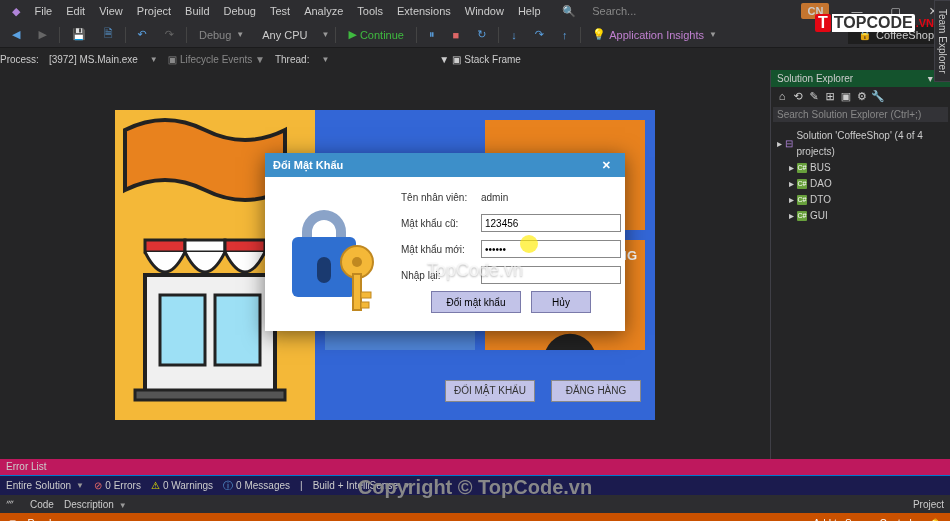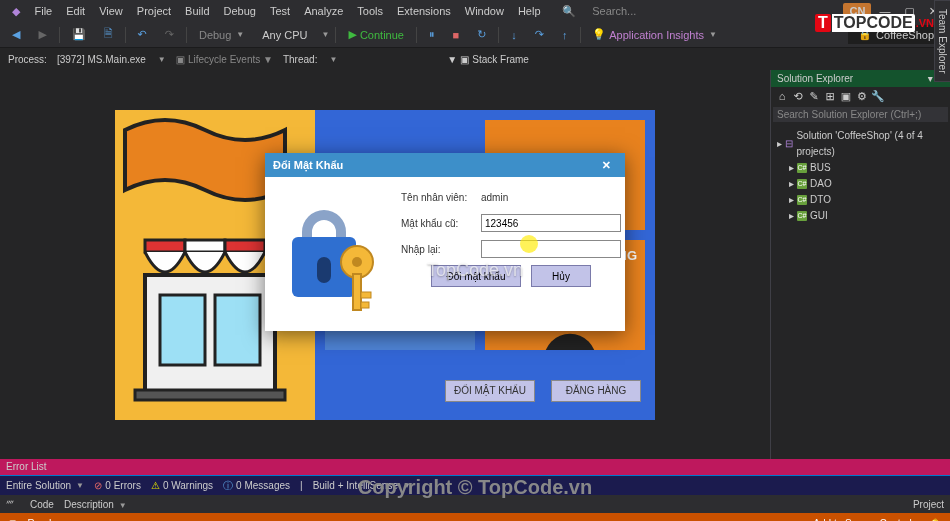--- a/index.html
+++ b/index.html
@@ -1,27 +1,27 @@
 <!DOCTYPE html>
 <html><head>
 <meta charset="utf-8">
 <style>
 *{margin:0;padding:0;box-sizing:border-box;font-family:"Segoe UI",sans-serif}
 body{width:950px;height:521px;background:#2d2d30;color:#ccc;overflow:hidden;position:relative;font-size:11px}
 .menubar{height:22px;background:#2d2d30;display:flex;align-items:center;padding:0 6px;gap:2px}
 .menubar span{padding:2px 6px;cursor:pointer}
 .menubar .search-box{margin-left:4px;padding:0 4px;display:flex;align-items:center;gap:4px}
-.menubar .right{margin-left:auto;display:flex;align-items:center;gap:2px}
+.menubar .right{margin-left:auto;display:flex;align-items:center;gap:16px}
 .cn-badge{background:#c5752f;padding:1px 8px;border-radius:2px;font-weight:bold}
 .win-btn{padding:0 10px;cursor:pointer}
 .toolbar{height:26px;background:#2d2d30;display:flex;align-items:center;padding:0 6px;gap:6px;border-bottom:1px solid #1b1b1c}
 .toolbar .sep{width:1px;height:16px;background:#444}
 .tb-btn{padding:2px 6px;display:flex;align-items:center;gap:3px}
 .tab{background:#1e1e1e;padding:3px 10px;display:flex;align-items:center;gap:4px}
-.toolbar2{height:22px;background:#252526;display:flex;align-items:center;padding:0 8px;gap:10px;font-size:10px}
+.toolbar2{height:22px;background:#252526;display:flex;align-items:center;padding:0 0;gap:10px;font-size:10px}
 .main{display:flex;height:389px}
 .designer{flex:1;background:#252526;position:relative;display:flex;align-items:center;justify-content:center}
 .side-tab{position:absolute;right:-1px;top:0;writing-mode:vertical-rl;background:#2d2d30;padding:8px 2px;font-size:10px;border:1px solid #3f3f46}
 .sol-exp{width:180px;background:#252526;border-left:1px solid #3f3f46;display:flex;flex-direction:column}
 .sol-hdr{background:#14532d;padding:3px 6px;font-size:10px;display:flex;justify-content:space-between}
 .sol-search{padding:2px 4px;margin:2px;background:#333337;font-size:10px;color:#888}
 .sol-toolbar{display:flex;gap:2px;padding:2px 4px}
 .sol-toolbar span{width:14px;height:14px;display:flex;align-items:center;justify-content:center}
 .tree{padding:4px;font-size:10px;line-height:16px}
 .tree .node{display:flex;align-items:center;gap:3px;padding:0 2px}
@@ -219,20 +219,24 @@
     <div class="dlg-form">
       <div class="frm-row">
           <label>Tên nhân viên:</label>
           <span class="static">admin</span>
         </div>
       <div class="frm-row">
           <label>Mật khẩu cũ:</label>
           <input value="123456" style="">
         </div>
       <div class="frm-row">
+          <label>Mật khẩu mới:</label>
+          <input value="••••••" style="">
+        </div>
+      <div class="frm-row">
           <label>Nhập lại:</label>
           <input value="" style="">
         </div>
       <div class="frm-actions">
         <button class="frm-btn">Đổi mật khẩu</button>
         <button class="frm-btn" style="width:60px">Hủy</button>
       </div>
     </div>
   </div>
 </div>

